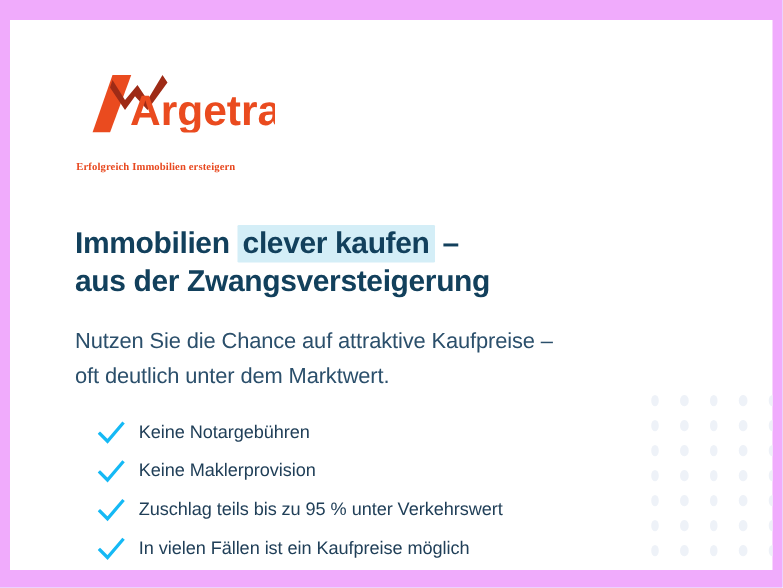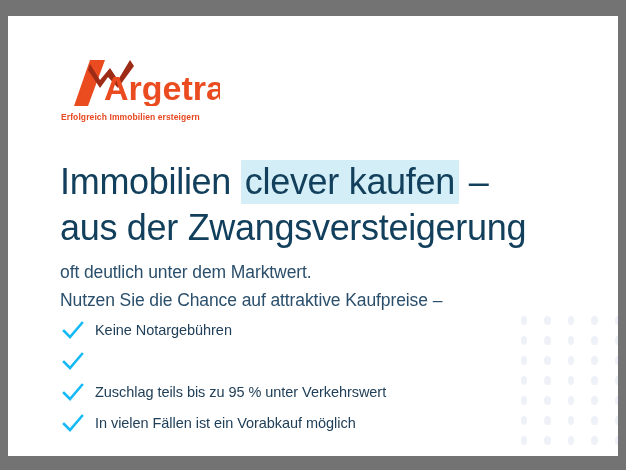--- a/index.html
+++ b/index.html
@@ -12,21 +12,21 @@
     overflow: hidden;
     background: #d2f0ff;
     font-family: "Liberation Sans", sans-serif;
   }
 
   
   .frame {
     position: relative;
     width: 626px;
     height: 470px;
-    background: #737373;
+    background: #f0abfc;
     box-sizing: border-box;
   }
   .card {
     position: absolute;
     left: 8px;
     top: 16px;
     width: 610px;
     height: 440px;
     background: #ffffff;
     overflow: hidden;
@@ -64,45 +64,46 @@
   .logo-mark {
     position: absolute;
     left: 0;
     top: 0;
     width: 160px;
     height: 46px;
   }
   .logo-tagline {
     position: absolute;
     left: 1px;
-    top: 52px;
+    top: 68px;
     font-size: 8.5px;
     font-weight: bold;
     color: #e8481f;
     letter-spacing: 0.1px;
     white-space: nowrap;
+    font-family: Liberation Serif, serif;
   }
 
   
   .badge {
     position: absolute;
     left: 487px;
     top: 33px;
     width: 92px;
     height: 95px;
   }
 
   
   .headline {
     position: absolute;
     left: 52px;
-    top: 119px;
+    top: 148px;
     width: 500px;
-    font-size: 36px;
-    font-weight: normal;
+    font-size: 24px;
+    font-weight: bold;
     color: #12405c;
     line-height: 1.28;
     letter-spacing: -0.3px;
   }
   .hl-line { display: block; white-space: nowrap; }
   .hl-highlight {
     background: #d4eef7;
     padding: 1px 4px 2px 4px;
     border-radius: 1px;
   }
@@ -219,52 +220,53 @@
       <div class="logo-tagline">Erfolgreich Immobilien ersteigern</div>
     </div>
 
 
     <h1 class="headline">
       <span class="hl-line"><span>Immobilien </span><span class="hl-highlight">clever kaufen</span><span> –</span></span>
       <span class="hl-line">aus der Zwangsversteigerung</span>
     </h1>
 
     <p class="subheadline">
+      <span class="sub-line">Nutzen Sie die Chance auf attraktive Kaufpreise –</span>
       <span class="sub-line">oft deutlich unter dem Marktwert.</span>
-      <span class="sub-line">Nutzen Sie die Chance auf attraktive Kaufpreise –</span>
     </p>
 
-    <ul class="checklist" style="list-style:none;margin:0;padding:0;">
+    <ul class="checklist" style="list-style:none;margin:16px;padding:0;">
       <li class="check-item">
         <span class="check-icon">
           <svg viewBox="0 0 22 20" width="22" height="20" xmlns="http://www.w3.org/2000/svg">
             <polyline points="2,11 8,17 20,3" fill="none" stroke="#15b9f5" stroke-width="2.6" stroke-linecap="square"></polyline>
           </svg>
         </span>
         <span class="check-label">Keine Notargebühren</span>
       </li>
       <li class="check-item">
         <span class="check-icon">
           <svg viewBox="0 0 22 20" width="22" height="20" xmlns="http://www.w3.org/2000/svg">
             <polyline points="2,11 8,17 20,3" fill="none" stroke="#15b9f5" stroke-width="2.6" stroke-linecap="square"></polyline>
           </svg>
         </span>
+        <span class="check-label">Keine Maklerprovision</span>
       </li>
       <li class="check-item">
         <span class="check-icon">
           <svg viewBox="0 0 22 20" width="22" height="20" xmlns="http://www.w3.org/2000/svg">
             <polyline points="2,11 8,17 20,3" fill="none" stroke="#15b9f5" stroke-width="2.6" stroke-linecap="square"></polyline>
           </svg>
         </span>
         <span class="check-label">Zuschlag teils bis zu 95 % unter Verkehrswert</span>
       </li>
       <li class="check-item">
         <span class="check-icon">
           <svg viewBox="0 0 22 20" width="22" height="20" xmlns="http://www.w3.org/2000/svg">
             <polyline points="2,11 8,17 20,3" fill="none" stroke="#15b9f5" stroke-width="2.6" stroke-linecap="square"></polyline>
           </svg>
         </span>
-        <span class="check-label">In vielen Fällen ist ein Vorabkauf möglich</span>
+        <span class="check-label">In vielen Fällen ist ein Kaufpreise möglich</span>
       </li>
     </ul>
 
   </div>
 </div>
 
 </body></html>

